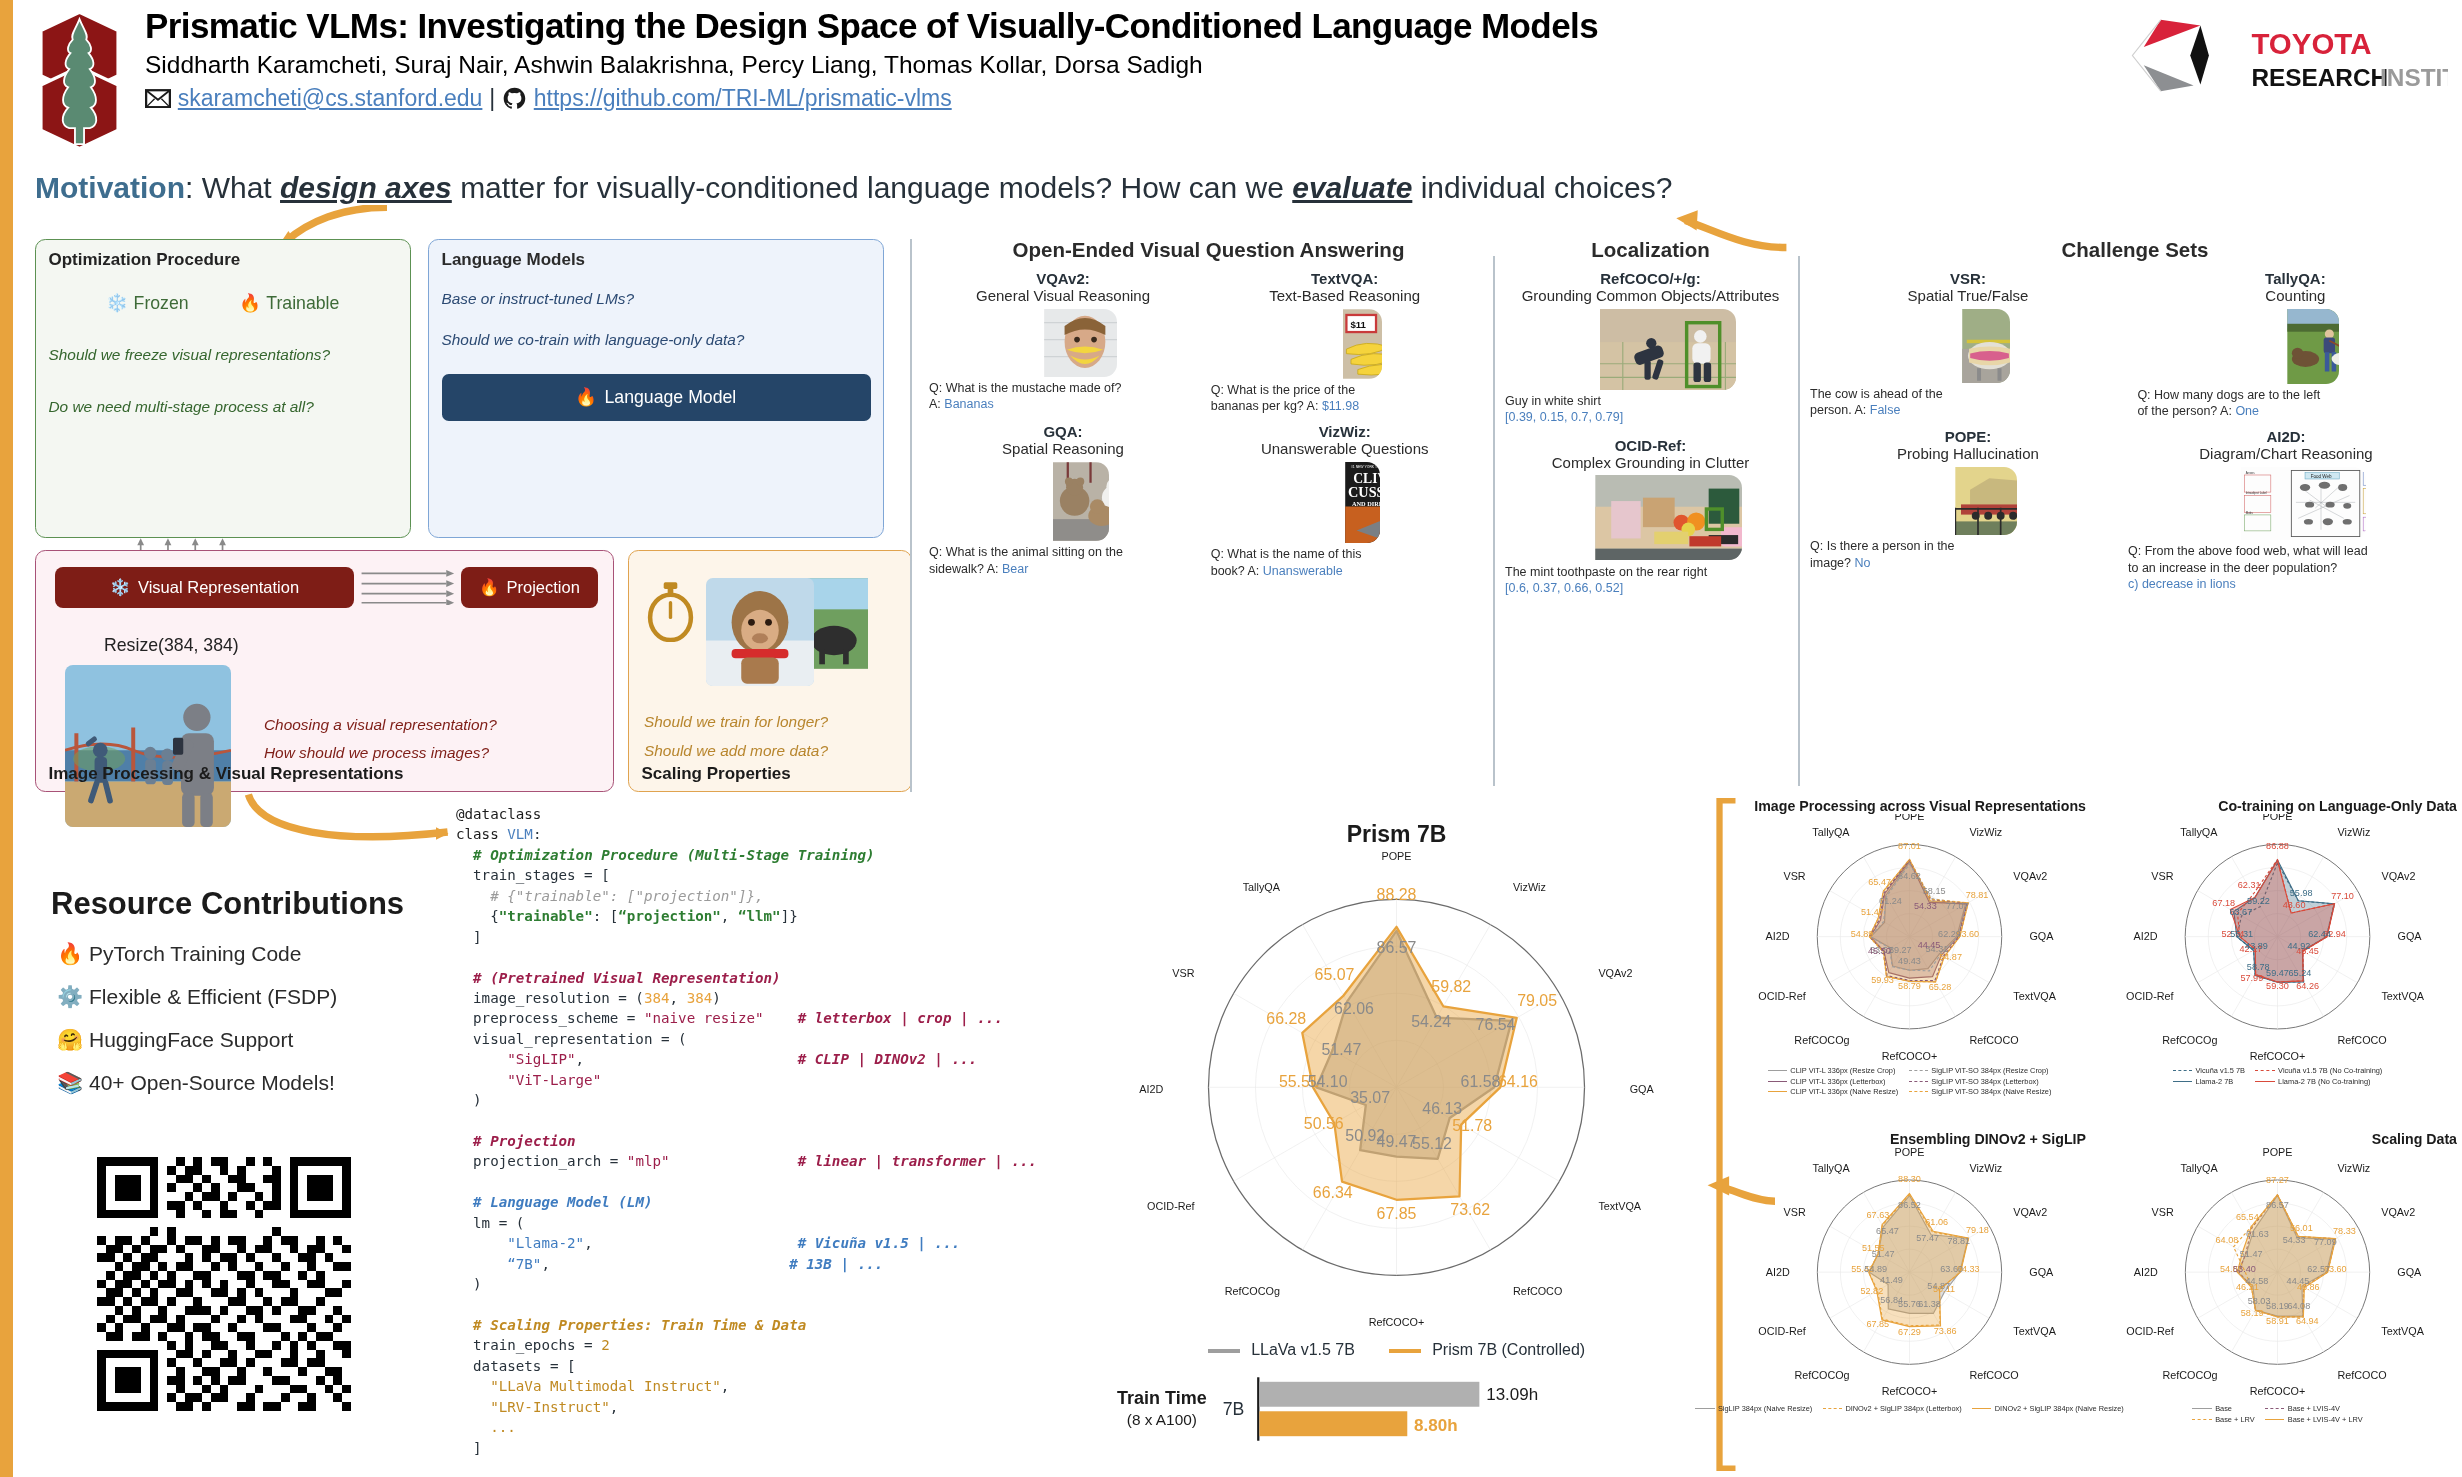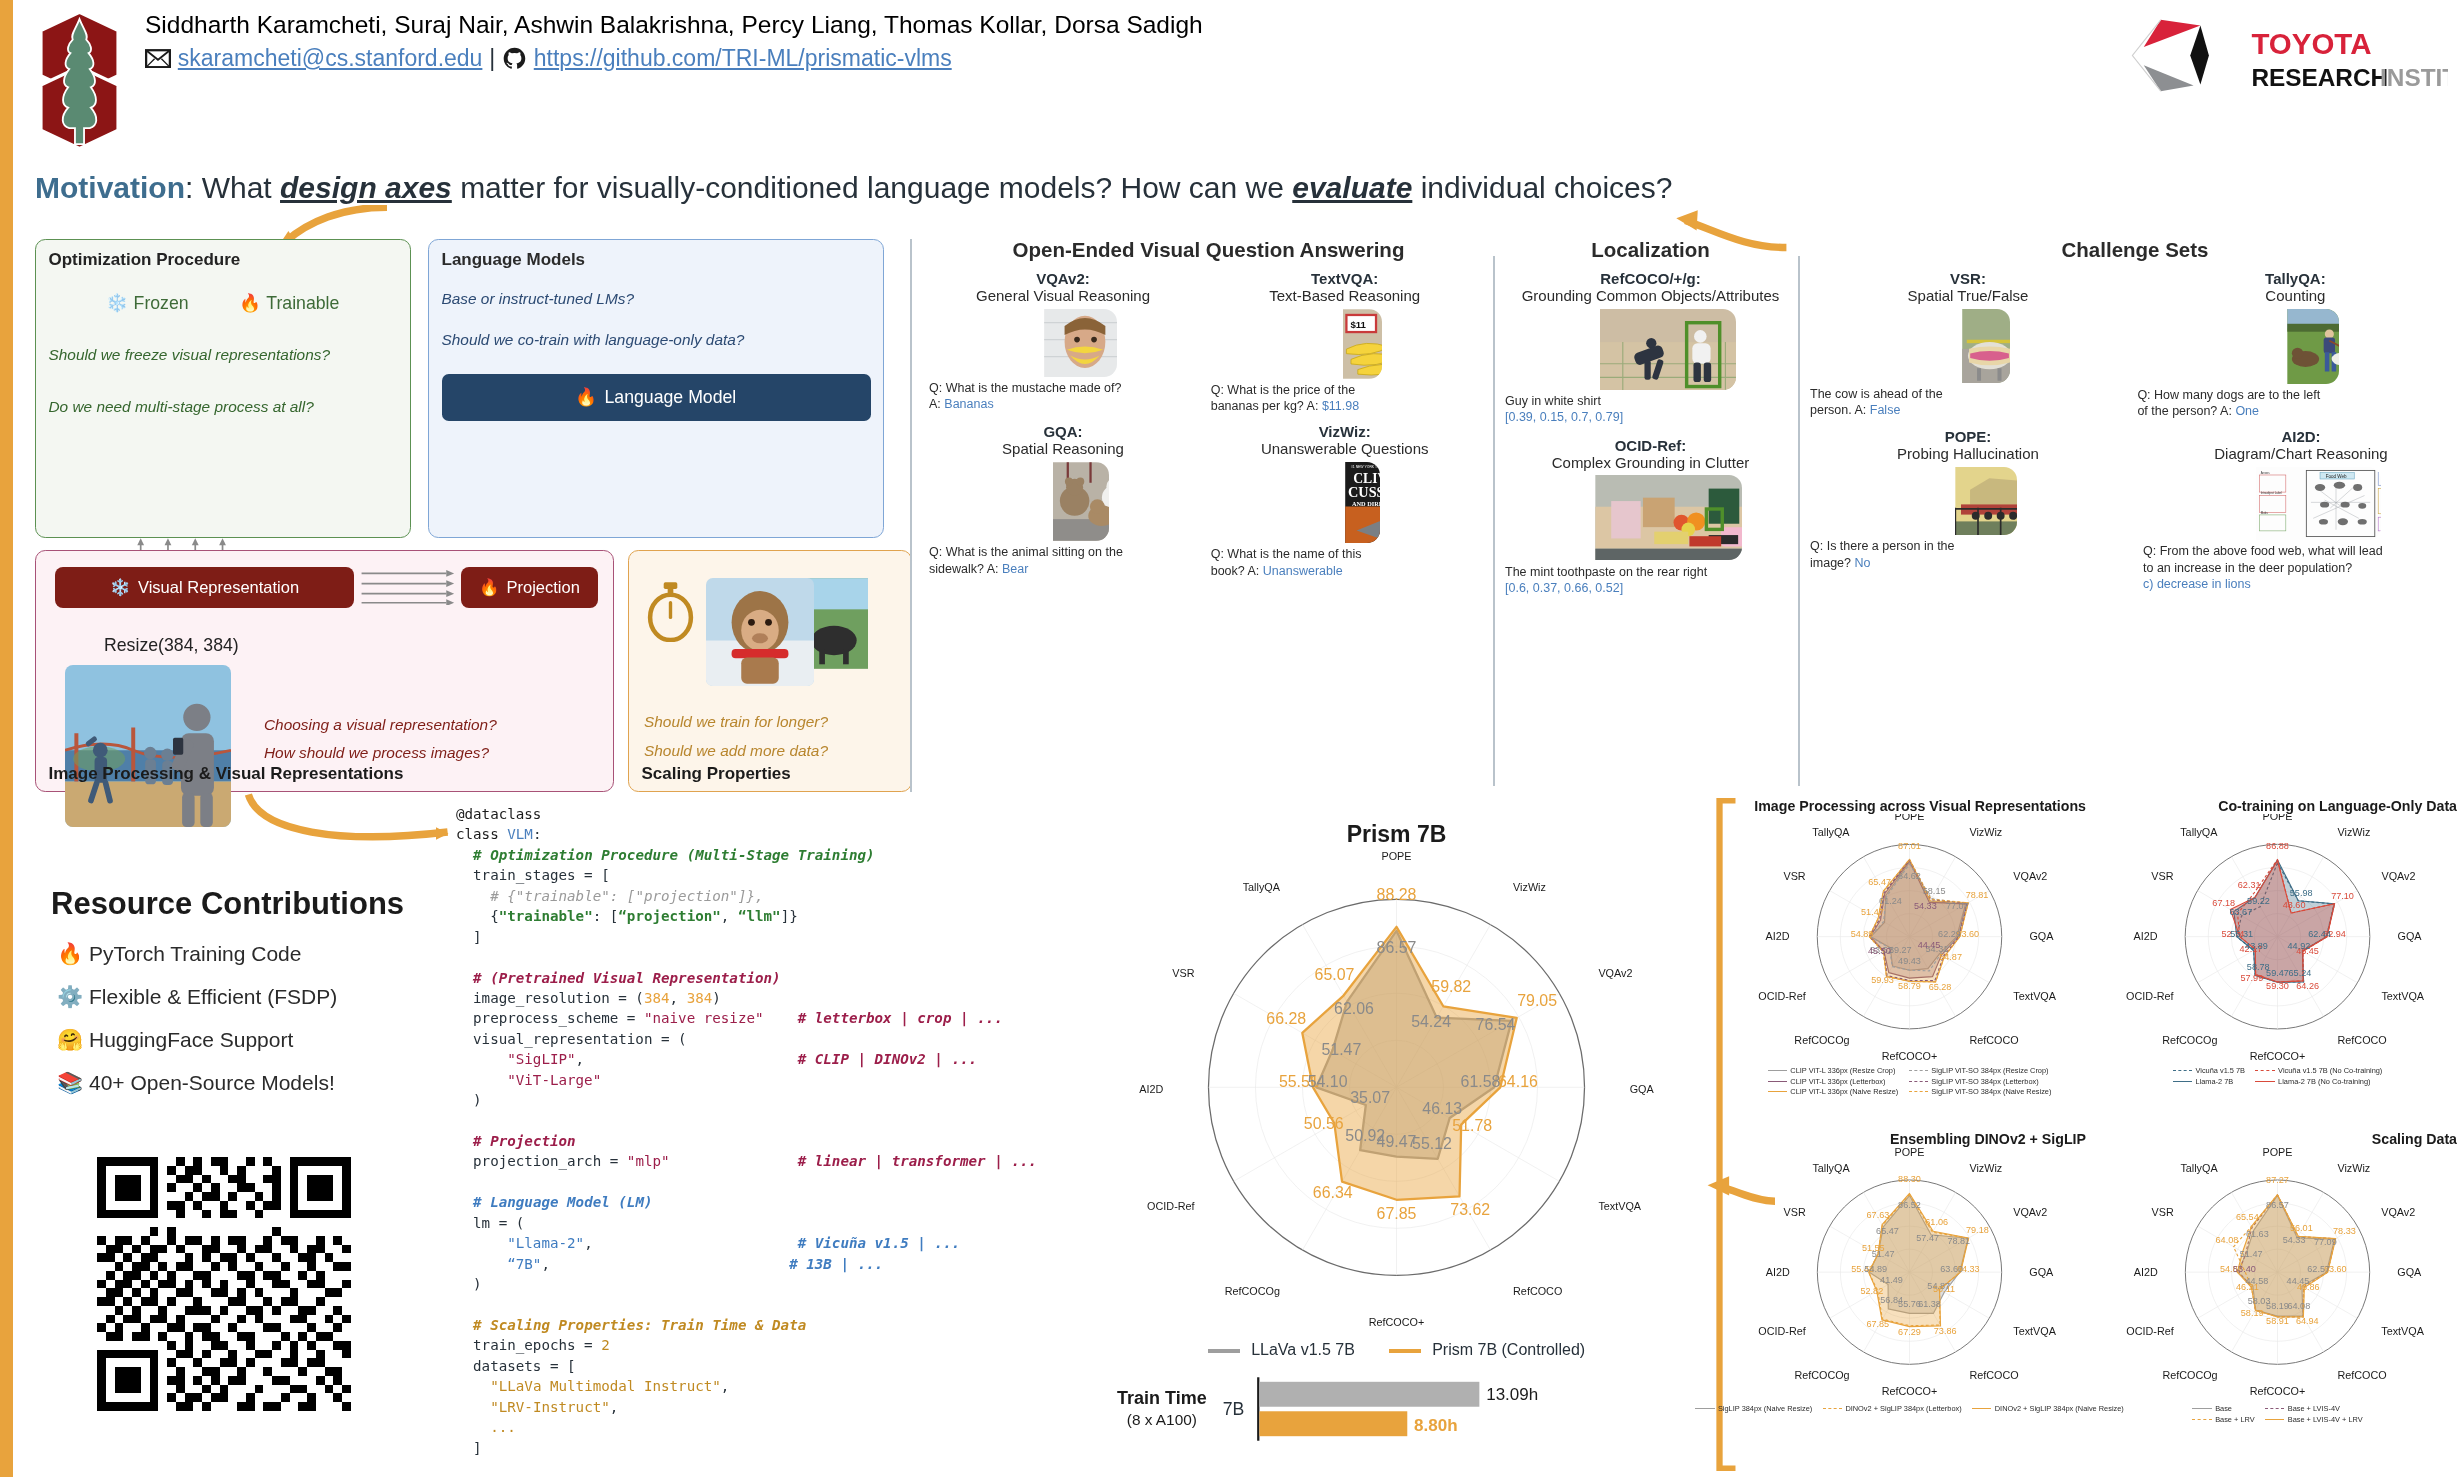--- a/index.html
+++ b/index.html
@@ -127,20 +127,21 @@
   <svg class="stanford-logo" viewBox="0 0 80 125">
     <path d="M40 2 L74 18 L74 58 L40 74 L6 58 L6 18 Z" fill="#8C1515" stroke="#fff" stroke-width="3"></path>
     <path d="M40 50 L74 66 L74 106 L40 122 L6 106 L6 66 Z" fill="#8C1515" stroke="#fff" stroke-width="3"></path>
     <path d="M40 8 C44 18 48 22 46 26 C50 30 52 36 48 38 C53 44 54 50 49 52 C55 60 55 66 50 68
              C56 76 56 84 50 86 C57 94 56 102 49 104 L44 104 L44 118 L36 118 L36 104 L31 104
              C24 102 23 94 30 86 C24 84 24 76 30 68 C25 66 25 60 31 52 C26 50 27 44 32 38
              C28 36 30 30 34 26 C32 22 36 18 40 8 Z" fill="#5a8a72" stroke="#fff" stroke-width="1.6"></path>
   </svg>
 
   <div class="title-block">
+    <div class="poster-title">Prismatic VLMs: Investigating the Design Space of Visually-Conditioned Language Models</div>
     <div class="authors">Siddharth Karamcheti, Suraj Nair, Ashwin Balakrishna, Percy Liang, Thomas Kollar, Dorsa Sadigh</div>
     <div class="contact-row">
       <svg width="26" height="19.4" viewBox="0 0 46 34">
         <rect x="2" y="2" width="42" height="30" fill="#fff" stroke="#1b1b1b" stroke-width="4"></rect>
         <path d="M3 3 L23 19 L43 3" fill="none" stroke="#1b1b1b" stroke-width="3.2"></path>
         <path d="M3 31 L17 17 M43 31 L29 17" fill="none" stroke="#1b1b1b" stroke-width="2.4"></path>
       </svg>
       <a href="#">skaramcheti@cs.stanford.edu</a>
       <span>|</span>
       <svg width="25" height="25" viewBox="0 0 44 44">
@@ -542,21 +543,21 @@
           <path d="M74 56 Q110 74 132 86" stroke="#8a4a2a" stroke-width="3" fill="none"></path>
         </svg>
       </div>
       <div class="qa">
         <span>Q: How many dogs are to the left</span><br>
         <span>of the person? A: </span><span class="ans">One</span>
       </div>
     </div>
   </div>
 
-  <div style="display:flex;gap:17px;margin-top:9px;">
+  <div style="display:flex;gap:2px;margin-top:9px;">
     <div style="width:316px;">
       <div class="ds-name">POPE:</div>
       <div class="ds-sub">Probing Hallucination</div>
       <div class="photo" style="width:97px;height:68px;">
         <svg width="97" height="68" viewBox="0 0 170 120">
           <rect width="170" height="120" fill="#e3d48c"></rect>
           <path d="M26 40 L60 20 L134 26 L150 46 L150 66 L26 66Z" fill="#c8b87e"></path>
           <rect x="10" y="66" width="152" height="18" fill="#b0423a"></rect>
           <g fill="#2b2b2b">
               <circle cx="36" cy="86" r="7"></circle>

